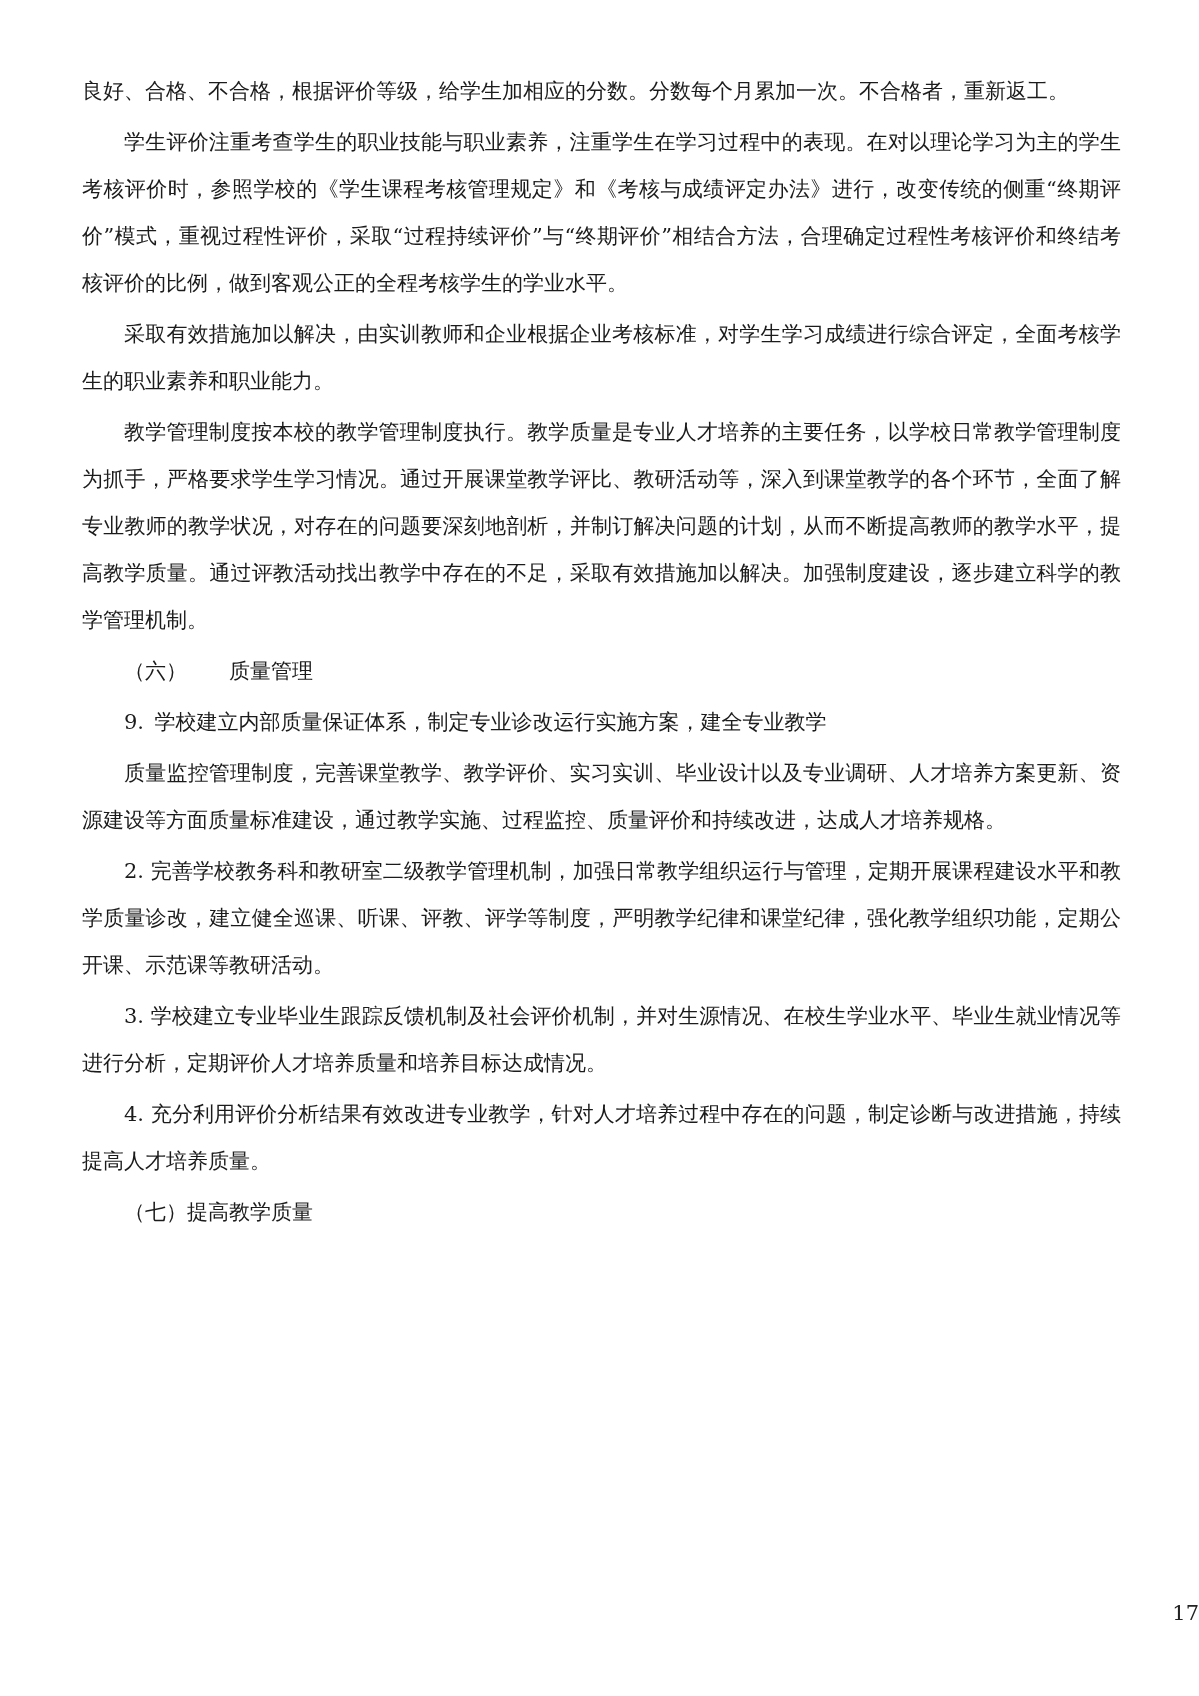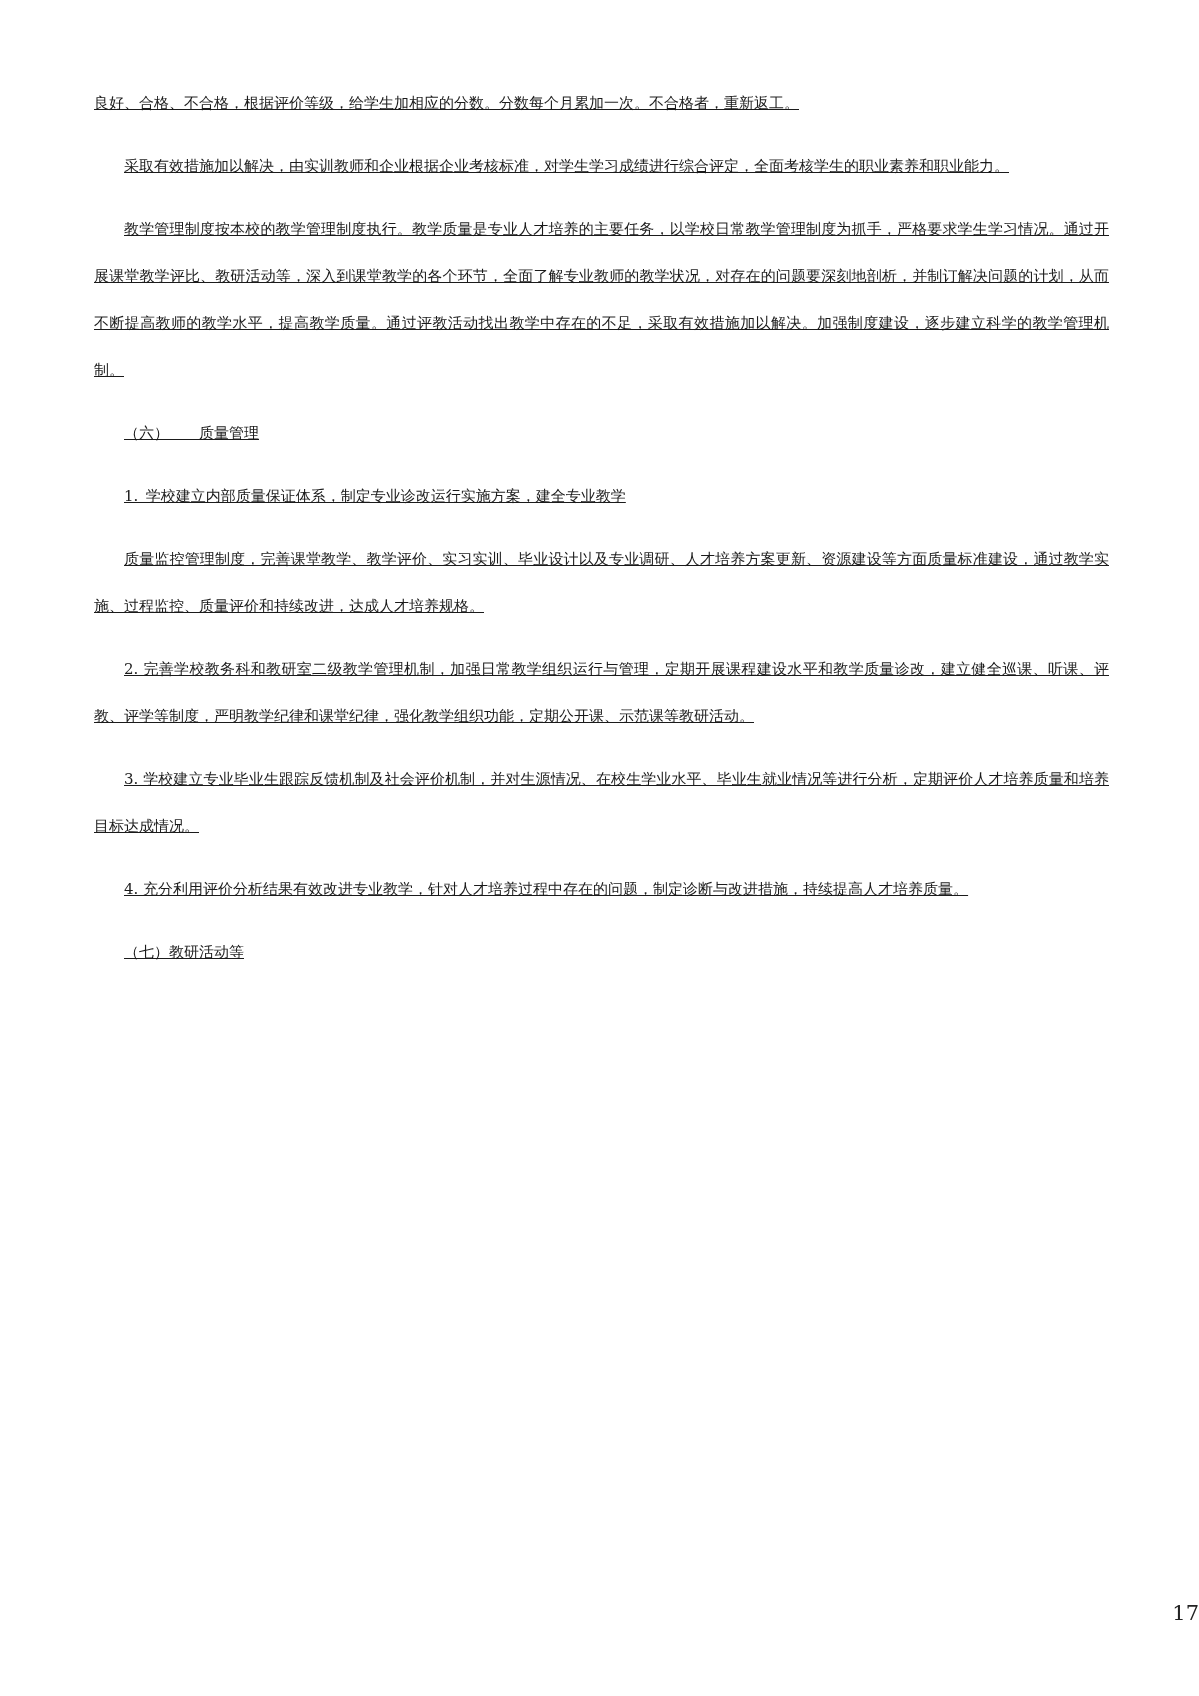--- a/index.html
+++ b/index.html
@@ -22,27 +22,26 @@
     background: #ffffff;
     overflow: hidden;
   }
   .content {
     position: absolute;
     left: 78px;
     top: 64px;
     width: 1047px;
   }
   .content p {
-    margin: 16px;
+    margin: 4px;
     padding: 0;
-    font-size: 15px;
+    font-size: 21px;
     line-height: 47px;
     text-align: justify;
     text-justify: inter-character;
-    text-decoration: underline;
   }
   .content p.indent {
     text-indent: 2em;
   }
   .page-number {
     position: absolute;
     top: 1598px;
     left: 0;
     width: 100%;
     text-align: right;
@@ -50,24 +49,25 @@
     line-height: 30px;
     color: #222222;
   }
 </style>
 </head>
 <body>
 
 <div class="page">
   <div class="content" id="doc-content">
       <p class="">良好、合格、不合格，根据评价等级，给学生加相应的分数。分数每个月累加一次。不合格者，重新返工。</p>
+      <p class="indent">学生评价注重考查学生的职业技能与职业素养，注重学生在学习过程中的表现。在对以理论学习为主的学生考核评价时，参照学校的《学生课程考核管理规定》和《考核与成绩评定办法》进行，改变传统的侧重“终期评价”模式，重视过程性评价，采取“过程持续评价”与“终期评价”相结合方法，合理确定过程性考核评价和终结考核评价的比例，做到客观公正的全程考核学生的学业水平。</p>
       <p class="indent">采取有效措施加以解决，由实训教师和企业根据企业考核标准，对学生学习成绩进行综合评定，全面考核学生的职业素养和职业能力。</p>
       <p class="indent">教学管理制度按本校的教学管理制度执行。教学质量是专业人才培养的主要任务，以学校日常教学管理制度为抓手，严格要求学生学习情况。通过开展课堂教学评比、教研活动等，深入到课堂教学的各个环节，全面了解专业教师的教学状况，对存在的问题要深刻地剖析，并制订解决问题的计划，从而不断提高教师的教学水平，提高教学质量。通过评教活动找出教学中存在的不足，采取有效措施加以解决。加强制度建设，逐步建立科学的教学管理机制。</p>
       <p class="indent">（六）　　质量管理</p>
-      <p class="indent">1. 学校建立内部质量保证体系，制定专业诊改运行实施方案，建全专业教学</p>
+      <p class="indent">9. 学校建立内部质量保证体系，制定专业诊改运行实施方案，建全专业教学</p>
       <p class="indent">质量监控管理制度，完善课堂教学、教学评价、实习实训、毕业设计以及专业调研、人才培养方案更新、资源建设等方面质量标准建设，通过教学实施、过程监控、质量评价和持续改进，达成人才培养规格。</p>
       <p class="indent">2. 完善学校教务科和教研室二级教学管理机制，加强日常教学组织运行与管理，定期开展课程建设水平和教学质量诊改，建立健全巡课、听课、评教、评学等制度，严明教学纪律和课堂纪律，强化教学组织功能，定期公开课、示范课等教研活动。</p>
       <p class="indent">3. 学校建立专业毕业生跟踪反馈机制及社会评价机制，并对生源情况、在校生学业水平、毕业生就业情况等进行分析，定期评价人才培养质量和培养目标达成情况。</p>
       <p class="indent">4. 充分利用评价分析结果有效改进专业教学，针对人才培养过程中存在的问题，制定诊断与改进措施，持续提高人才培养质量。</p>
-      <p class="indent">（七）教研活动等</p>
+      <p class="indent">（七）提高教学质量</p>
     </div>
   <div class="page-number">17</div>
 </div>
 
 </body></html>

